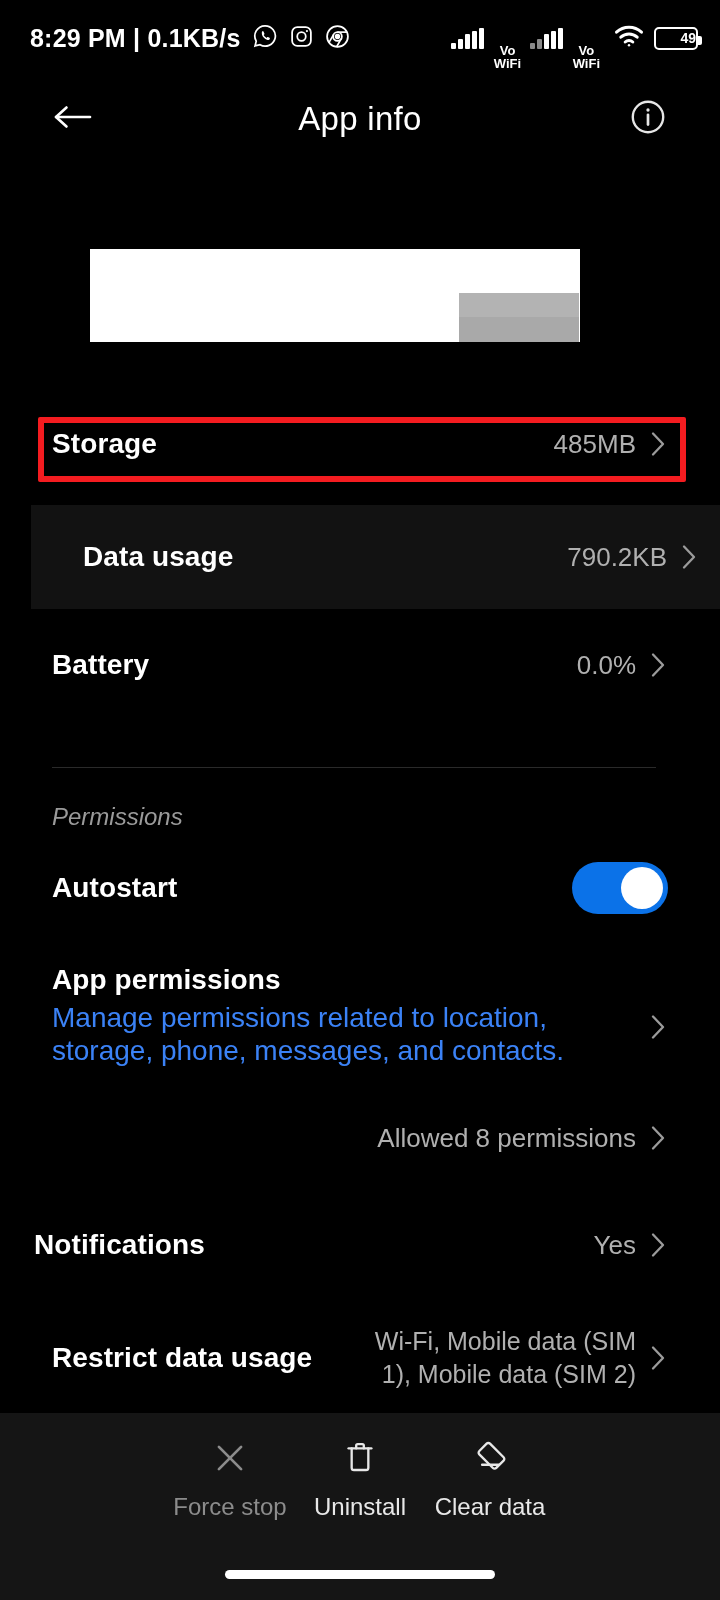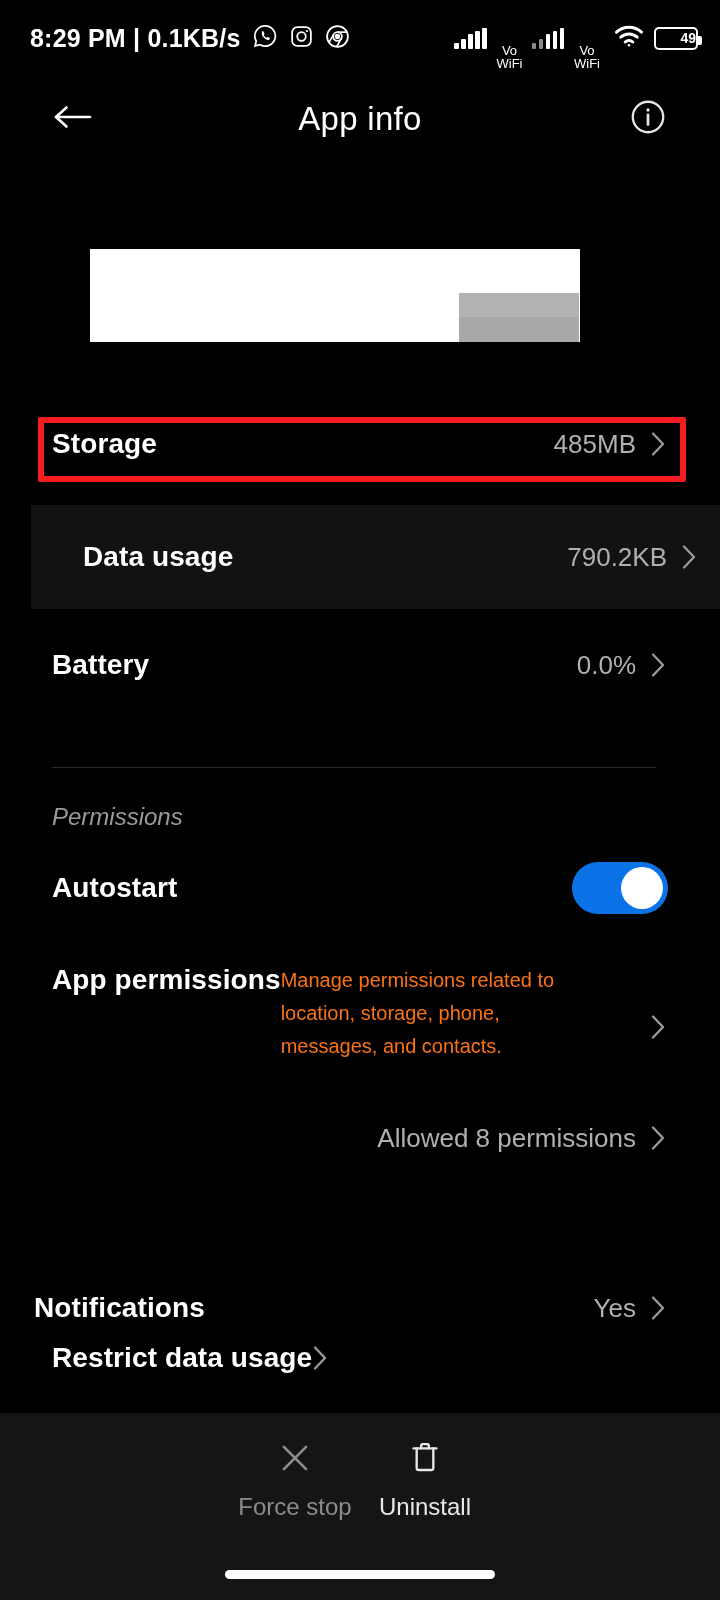--- a/index.html
+++ b/index.html
@@ -31,21 +31,21 @@
   .bars i { display:block; width:4.5px; background:#fff; border-radius:1px; }
   .bars i:nth-child(1){ height:6px; }
   .bars i:nth-child(2){ height:10px; }
   .bars i:nth-child(3){ height:14.5px; }
   .bars i:nth-child(4){ height:18px; }
   .bars i:nth-child(5){ height:21px; }
   .bars.dim i:nth-child(1){ background:#8a8a8a; }
   .bars.dim i:nth-child(2){ background:#8a8a8a; }
 
   .vowifi {
-    color:#fff; font-size:13px; font-weight:400; line-height:12.5px;
+    color:#fff; font-size:13px; font-weight:700; line-height:12.5px;
     text-align:center; letter-spacing:0; margin-left:1px;margin-top:39px;
   }
   .battery {
     position:relative; width:44px; height:23px;
     border:2.2px solid #fff; border-radius:5px;
     display:flex; align-items:center; justify-content:flex-end;
   }
   .battery::after{
     content:""; position:absolute; right:-5.5px; top:7px;
     width:3.5px; height:9px; background:#fff; border-radius:0 2px 2px 0;
@@ -91,21 +91,22 @@
   .row {
     position:absolute; left:0; width:720px;
     display:flex; align-items:center;
     padding:0 52px 0 52px;
   }
   .row-title {
     color:#fff; font-size:28px; font-weight:700; letter-spacing:.1px;
     white-space:nowrap;
   }
   .row-sub {
-    color:#f97316; font-size:20px; font-weight:400; line-height:33px;
+    color:#3b82f6; font-size:28px; font-weight:400; line-height:33px;
+    margin-top:5px;
   }
   .row-value {
     margin-left:auto; color:#b0b0b0; font-size:26px; font-weight:400;
     white-space:nowrap; padding-right:14px;
   }
   .row-value.wrap {
     white-space:normal; text-align:right; line-height:33px;
     font-size:25px; max-width:290px;
   }
   .chev { flex:0 0 auto; width:18px; display:flex; align-items:center; }
@@ -301,52 +302,53 @@
     <div class="section-label">Permissions</div>
 
     <div class="row" style="top:855px; height:66px;">
       <span class="row-title">Autostart</span>
       <span class="toggle">
         <span class="knob"></span>
       </span>
     </div>
 
     <div class="row" style="top:958px; height:126px; align-items:flex-start; padding-top:6px;">
-      <span style="display:flex; flex-direction:row; max-width:530px;">
+      <span style="display:flex; flex-direction:column; max-width:530px;">
         <span class="row-title">App permissions</span>
         <span class="row-sub">Manage permissions related to location, storage, phone, messages, and contacts.</span>
       </span>
       <span class="chev" style="margin-left:auto; margin-top:48px;">
         <svg width="18" height="30" viewBox="0 0 18 30" fill="none" stroke="#9b9b9b" stroke-width="2.3" stroke-linecap="round" stroke-linejoin="round">
             <path d="M3 4.5 13 15 3 25.5"></path>
           </svg>
       </span>
     </div>
 
     <div class="row" style="top:1105px; height:66px;">
       <span class="row-value">Allowed 8 permissions</span>
       <span class="chev">
         <svg width="18" height="30" viewBox="0 0 18 30" fill="none" stroke="#9b9b9b" stroke-width="2.3" stroke-linecap="round" stroke-linejoin="round">
             <path d="M3 4.5 13 15 3 25.5"></path>
           </svg>
       </span>
     </div>
 
-    <div class="row" style="top:1275px; height:66px;padding-left:34px;">
+    <div class="row" style="top:1212px; height:66px;padding-left:34px;">
       <span class="row-title">Notifications</span>
       <span class="row-value">Yes</span>
       <span class="chev">
         <svg width="18" height="30" viewBox="0 0 18 30" fill="none" stroke="#9b9b9b" stroke-width="2.3" stroke-linecap="round" stroke-linejoin="round">
             <path d="M3 4.5 13 15 3 25.5"></path>
           </svg>
       </span>
     </div>
 
     <div class="row" style="top:1318px; height:80px;">
       <span class="row-title">Restrict data usage</span>
+      <span class="row-value wrap">Wi-Fi, Mobile data (SIM 1), Mobile data (SIM 2)</span>
       <span class="chev">
         <svg width="18" height="30" viewBox="0 0 18 30" fill="none" stroke="#9b9b9b" stroke-width="2.3" stroke-linecap="round" stroke-linejoin="round">
             <path d="M3 4.5 13 15 3 25.5"></path>
           </svg>
       </span>
     </div>
 
   </div>
 
   <div class="bottombar">
@@ -366,18 +368,27 @@
         <span class="glyph">
           <svg width="36" height="38" viewBox="0 0 24 26" fill="none" stroke="#e8e8e8" stroke-width="1.6" stroke-linecap="round" stroke-linejoin="round">
             <path d="M4.2 6.4h15.6"></path>
             <path d="M9.4 6.4V4.5a1 1 0 0 1 1-1h3.2a1 1 0 0 1 1 1v1.9"></path>
             <path d="M6.3 6.4v13.2a1.6 1.6 0 0 0 1.6 1.6h8.2a1.6 1.6 0 0 0 1.6-1.6V6.4"></path>
           </svg>
         </span>
         <span class="lbl">Uninstall</span>
       </div>
 
+      <div class="action enabled">
+        <span class="glyph">
+          <svg width="40" height="38" viewBox="0 0 26 26" fill="none" stroke="#e8e8e8" stroke-width="1.6" stroke-linecap="round" stroke-linejoin="round">
+            <path d="M13 3.2 22.3 12.5a1.6 1.6 0 0 1 0 2.3l-5 5a1.6 1.6 0 0 1-2.3 0L5.7 10.5a1.6 1.6 0 0 1 0-2.3l5-5a1.6 1.6 0 0 1 2.3 0z"></path>
+            <path d="M7.6 17.6h11.2"></path>
+          </svg>
+        </span>
+        <span class="lbl">Clear data</span>
+      </div>
 
     </div>
     <div class="gesture-pill"></div>
   </div>
 
 </div>
 
 </body></html>

